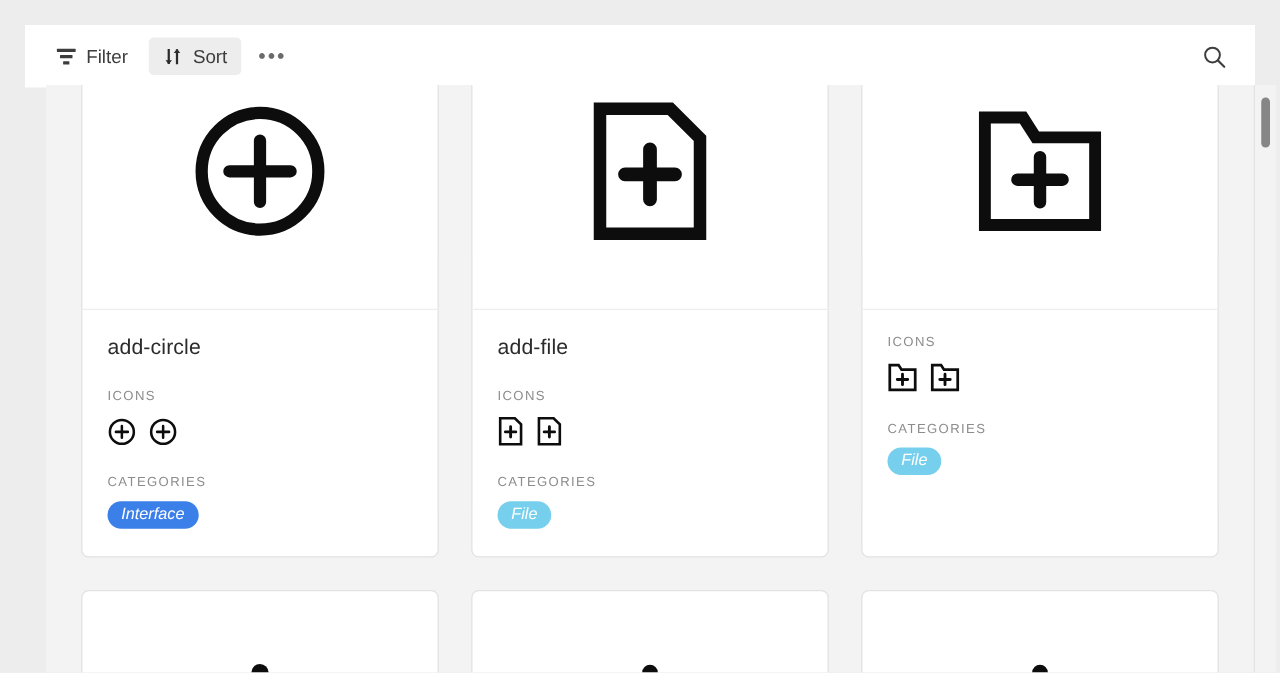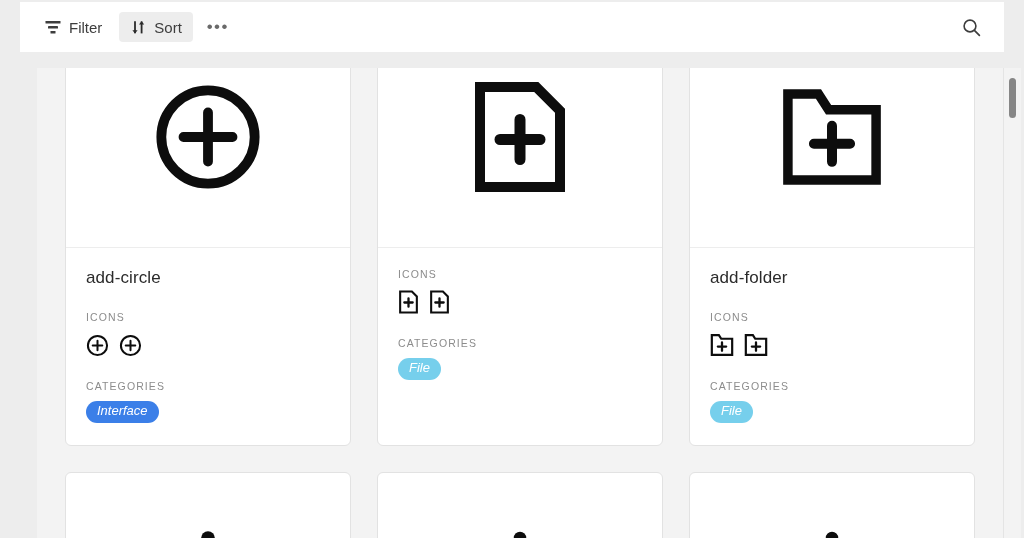--- a/index.html
+++ b/index.html
@@ -15,21 +15,21 @@
     position: relative;
     width: 1024px;
     height: 538px;
     background: #ededed;
   }
 
   
   .toolbar {
     position: absolute;
     left: 20px;
-    top: 2px;
+    top: 20px;
     width: 984px;
     height: 50px;
     background: #ffffff;
     display: flex;
     align-items: center;
     box-sizing: border-box;
     padding: 0 18px 0 14px;
   }
   .tb-left {
     display: flex;
@@ -265,20 +265,21 @@
       <div class="card">
         <div class="card-preview">
           <span>
             <svg width="100" height="116" viewBox="0 0 40 46">
               <path d="M4 3 H26.5 L36 12.5 V43 H4 Z" stroke="#0d0d0d" stroke-width="4" fill="none" stroke-linejoin="miter"></path>
               <path d="M20 16 V32 M12 24 H28" stroke="#0d0d0d" stroke-width="4.4" stroke-linecap="round"></path>
             </svg>
           </span>
         </div>
         <div class="card-body">
+          <div class="card-title">add-file</div>
 
           <div class="field-label">ICONS</div>
           <div class="icon-variants">
             <span>
               <svg width="21" height="24" viewBox="0 0 40 46">
                 <path d="M4 3 H26.5 L36 12.5 V43 H4 Z" stroke="#0d0d0d" stroke-width="4" fill="none"></path>
                 <path d="M20 16 V32 M12 24 H28" stroke="#0d0d0d" stroke-width="4.4" stroke-linecap="round"></path>
               </svg>
             </span>
             <span>
@@ -299,21 +300,20 @@
       <div class="card">
         <div class="card-preview">
           <span>
             <svg width="104" height="104" viewBox="0 0 46 46">
               <path d="M3.5 4 H17 L21.5 11 H42.5 V42 H3.5 Z" stroke="#0d0d0d" stroke-width="4.2" fill="none" stroke-linejoin="miter"></path>
               <path d="M23 18 V34 M15 26 H31" stroke="#0d0d0d" stroke-width="4.4" stroke-linecap="round"></path>
             </svg>
           </span>
         </div>
         <div class="card-body">
-          <div class="card-title">add-folder</div>
 
           <div class="field-label">ICONS</div>
           <div class="icon-variants">
             <span>
               <svg width="24" height="24" viewBox="0 0 46 46">
                 <path d="M3.5 4 H17 L21.5 11 H42.5 V42 H3.5 Z" stroke="#0d0d0d" stroke-width="4.2" fill="none"></path>
                 <path d="M23 18 V34 M15 26 H31" stroke="#0d0d0d" stroke-width="4.4" stroke-linecap="round"></path>
               </svg>
             </span>
             <span>

